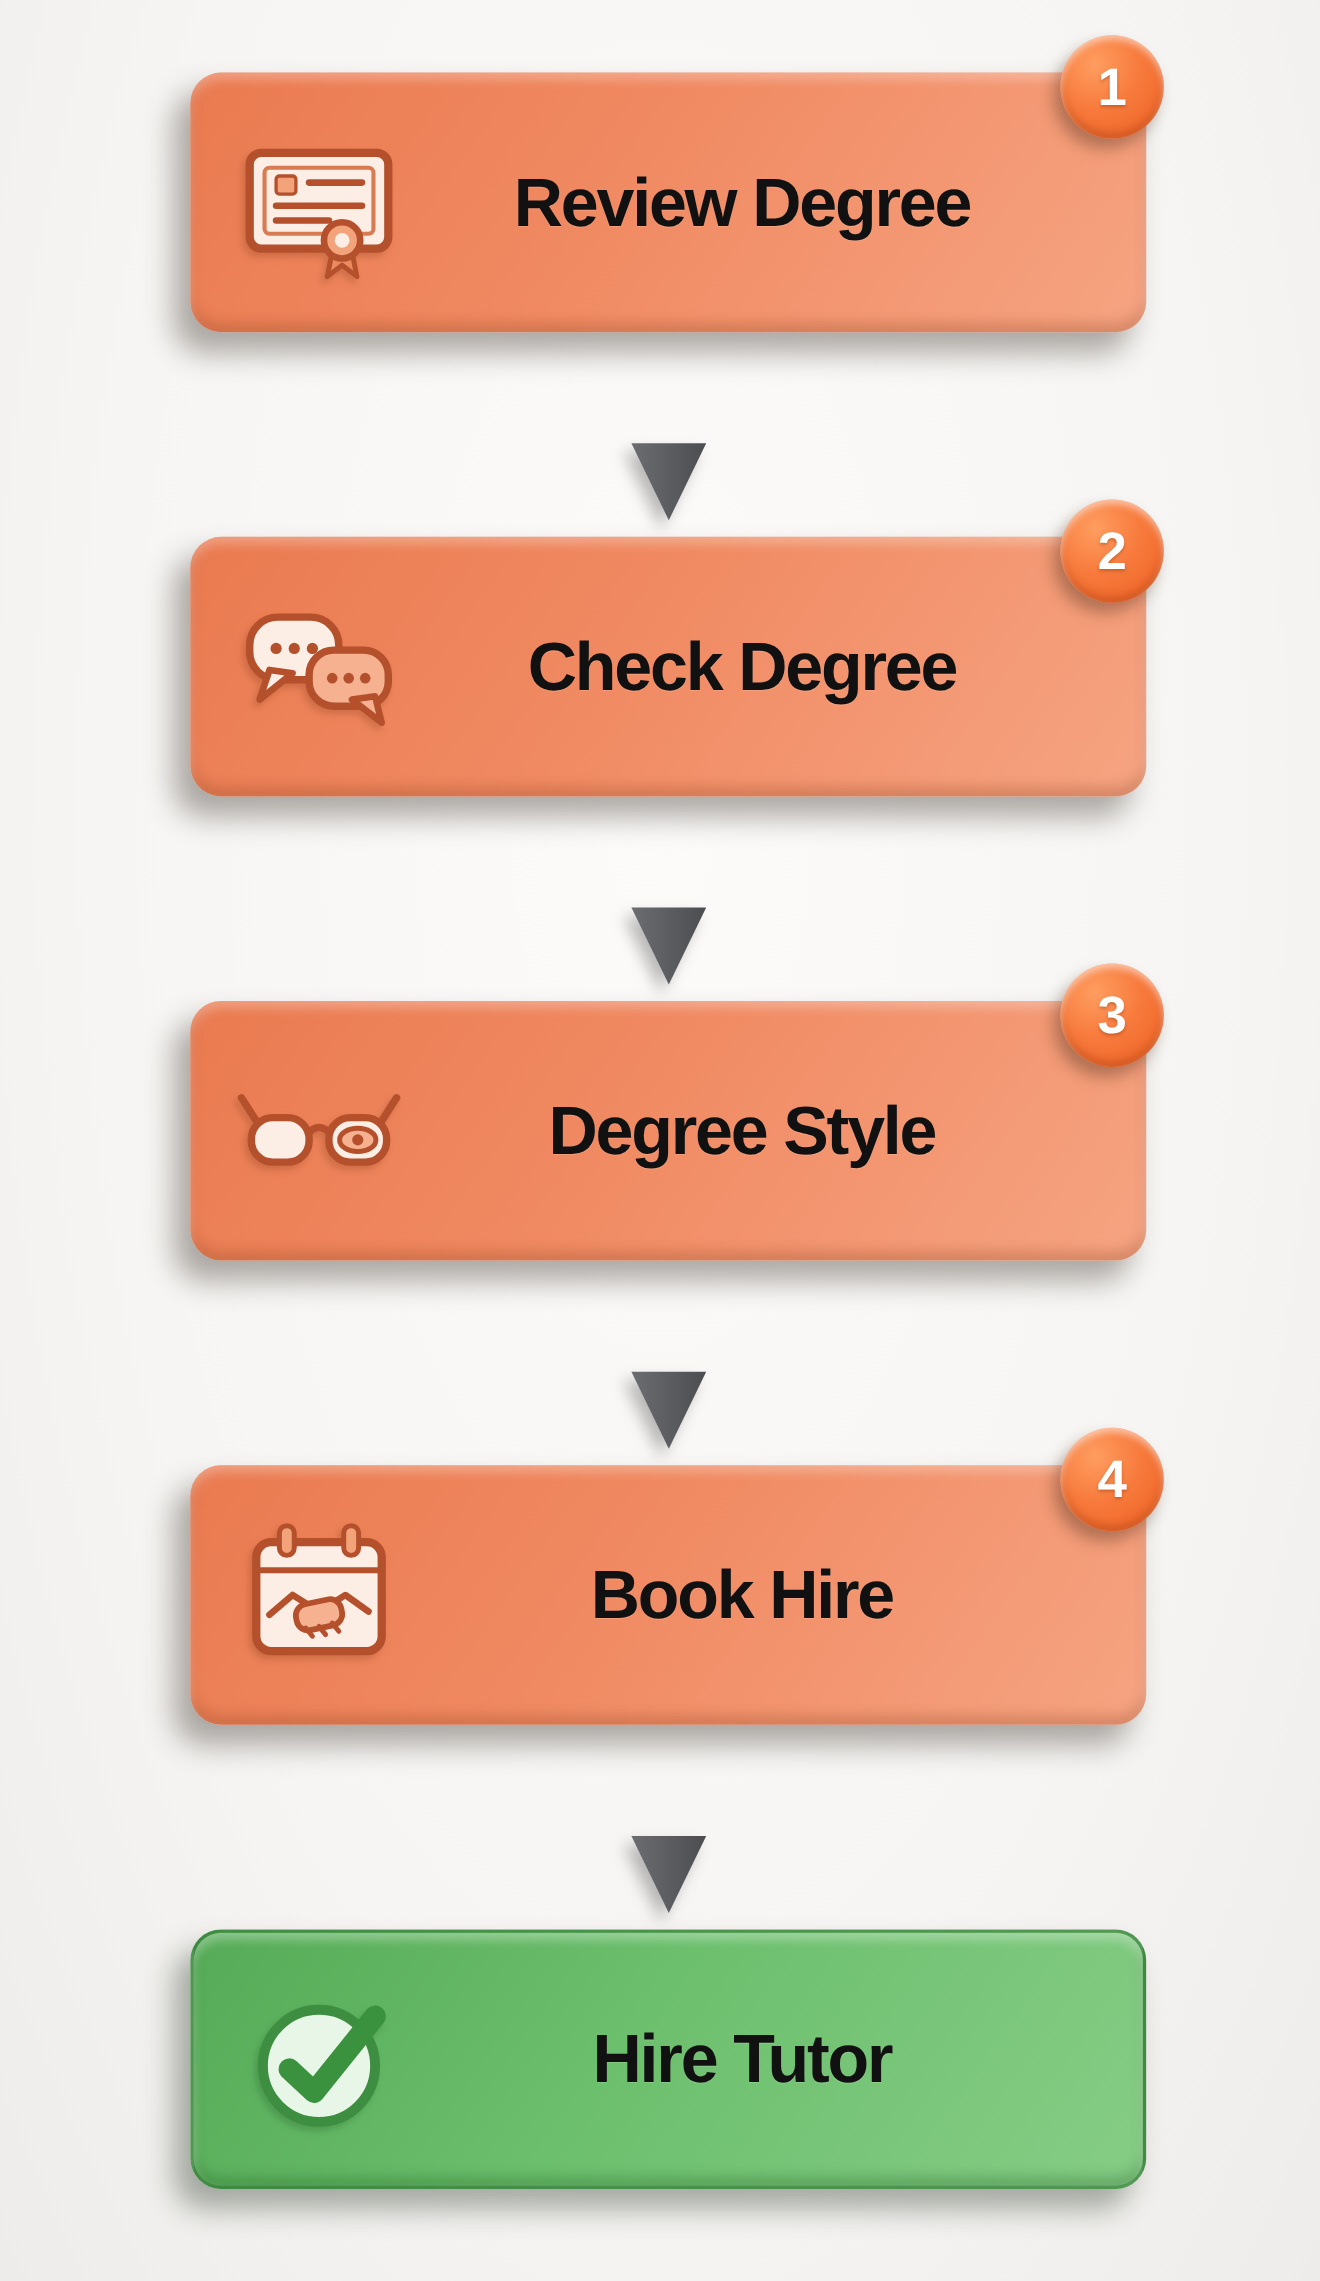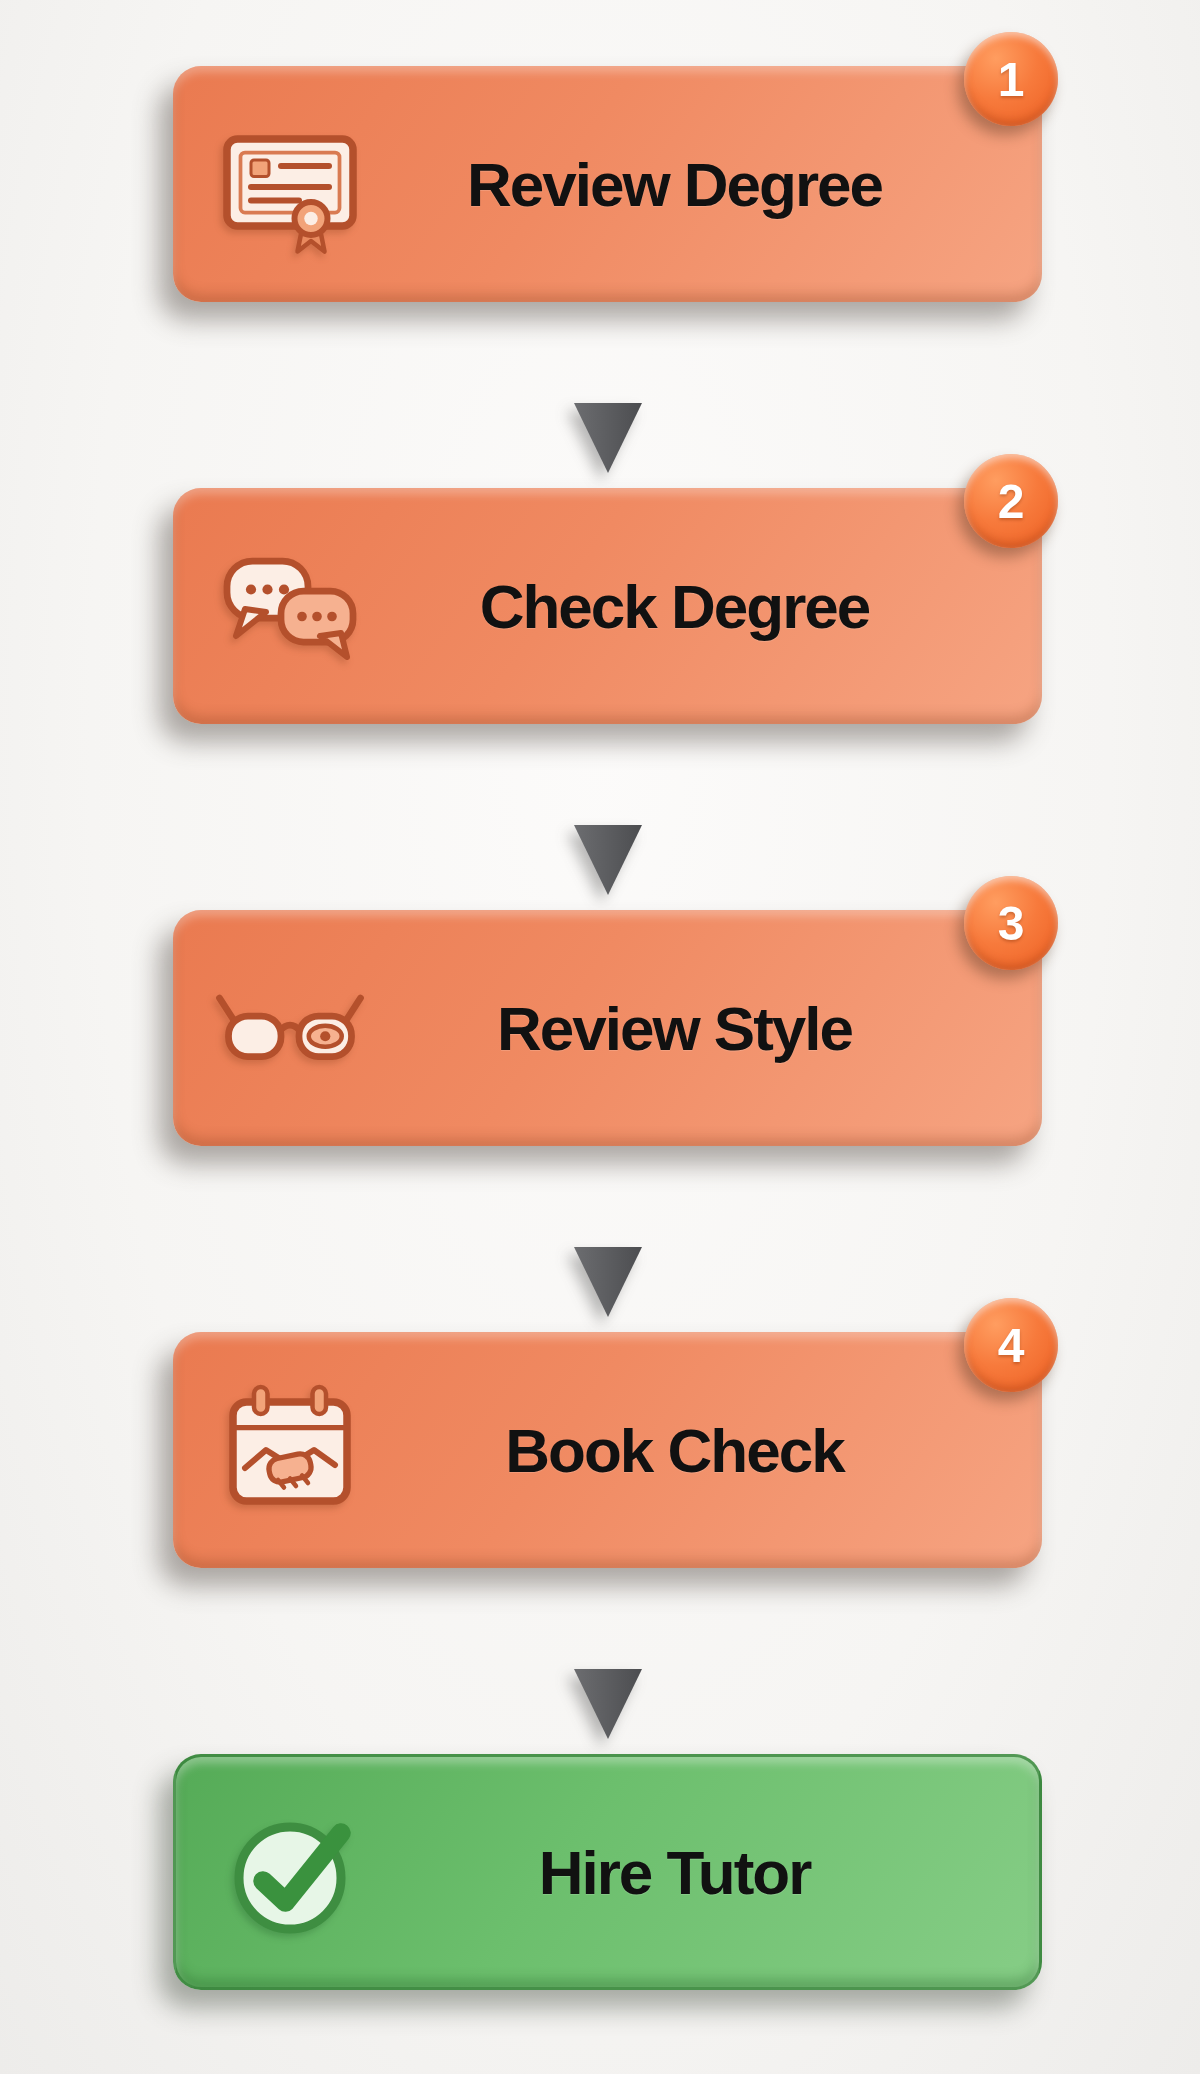--- a/index.html
+++ b/index.html
@@ -176,21 +176,21 @@
         <svg viewBox="0 0 100 100">
           <path d="M12 44 L3 30" stroke="#b4502c" stroke-width="4.5" stroke-linecap="round"></path>
           <path d="M88 44 L97 30" stroke="#b4502c" stroke-width="4.5" stroke-linecap="round"></path>
           <path d="M43 52 Q50 44 57 52" fill="none" stroke="#b4502c" stroke-width="4.5"></path>
           <rect x="9" y="42" width="35" height="27" rx="13" fill="#fceee5" stroke="#b4502c" stroke-width="4.5"></rect>
           <rect x="56" y="42" width="35" height="27" rx="13" fill="#fceee5" stroke="#b4502c" stroke-width="4.5"></rect>
           <ellipse cx="73.5" cy="55.5" rx="11" ry="7" fill="#f6b190" stroke="#b4502c" stroke-width="3"></ellipse>
           <circle cx="73.5" cy="55.5" r="3.4" fill="#b4502c"></circle>
         </svg>
       </div>
-      <div class="step-label">Review Style</div>
+      <div class="step-label">Degree Style</div>
       <div class="num-badge">3</div>
     </div>
 
     <div class="arrow-gap">
       <svg viewBox="0 0 94 172">
         <line x1="47" y1="12" x2="47" y2="104" stroke="url(#ag1)" stroke-width="22" stroke-linecap="round"></line>
         <polygon points="13,94 81,94 47,164" fill="url(#ag1)"></polygon>
       </svg>
     </div>
 
@@ -200,21 +200,21 @@
           <rect x="12" y="18" width="76" height="66" rx="9" fill="#fceee5" stroke="#b4502c" stroke-width="5"></rect>
           <line x1="12" y1="35" x2="88" y2="35" stroke="#b4502c" stroke-width="3.5"></line>
           <rect x="26" y="8" width="9" height="18" rx="4.5" fill="#f2a379" stroke="#b4502c" stroke-width="3"></rect>
           <rect x="65" y="8" width="9" height="18" rx="4.5" fill="#f2a379" stroke="#b4502c" stroke-width="3"></rect>
           <path d="M20 62 L34 50 L50 60" fill="none" stroke="#b4502c" stroke-width="4" stroke-linecap="round" stroke-linejoin="round"></path>
           <path d="M80 60 L66 50 L50 60" fill="none" stroke="#b4502c" stroke-width="4" stroke-linecap="round" stroke-linejoin="round"></path>
           <rect x="36" y="54" width="28" height="16" rx="7" transform="rotate(-12 50 62)" fill="#f6b190" stroke="#b4502c" stroke-width="3.5"></rect>
           <path d="M42 70 L46 75 M50 69 L54 74 M58 67 L62 72" stroke="#b4502c" stroke-width="3" stroke-linecap="round"></path>
         </svg>
       </div>
-      <div class="step-label">Book Check</div>
+      <div class="step-label">Book Hire</div>
       <div class="num-badge">4</div>
     </div>
 
     <div class="arrow-gap">
       <svg viewBox="0 0 94 172">
         <line x1="47" y1="12" x2="47" y2="104" stroke="url(#ag1)" stroke-width="22" stroke-linecap="round"></line>
         <polygon points="13,94 81,94 47,164" fill="url(#ag1)"></polygon>
       </svg>
     </div>
 

